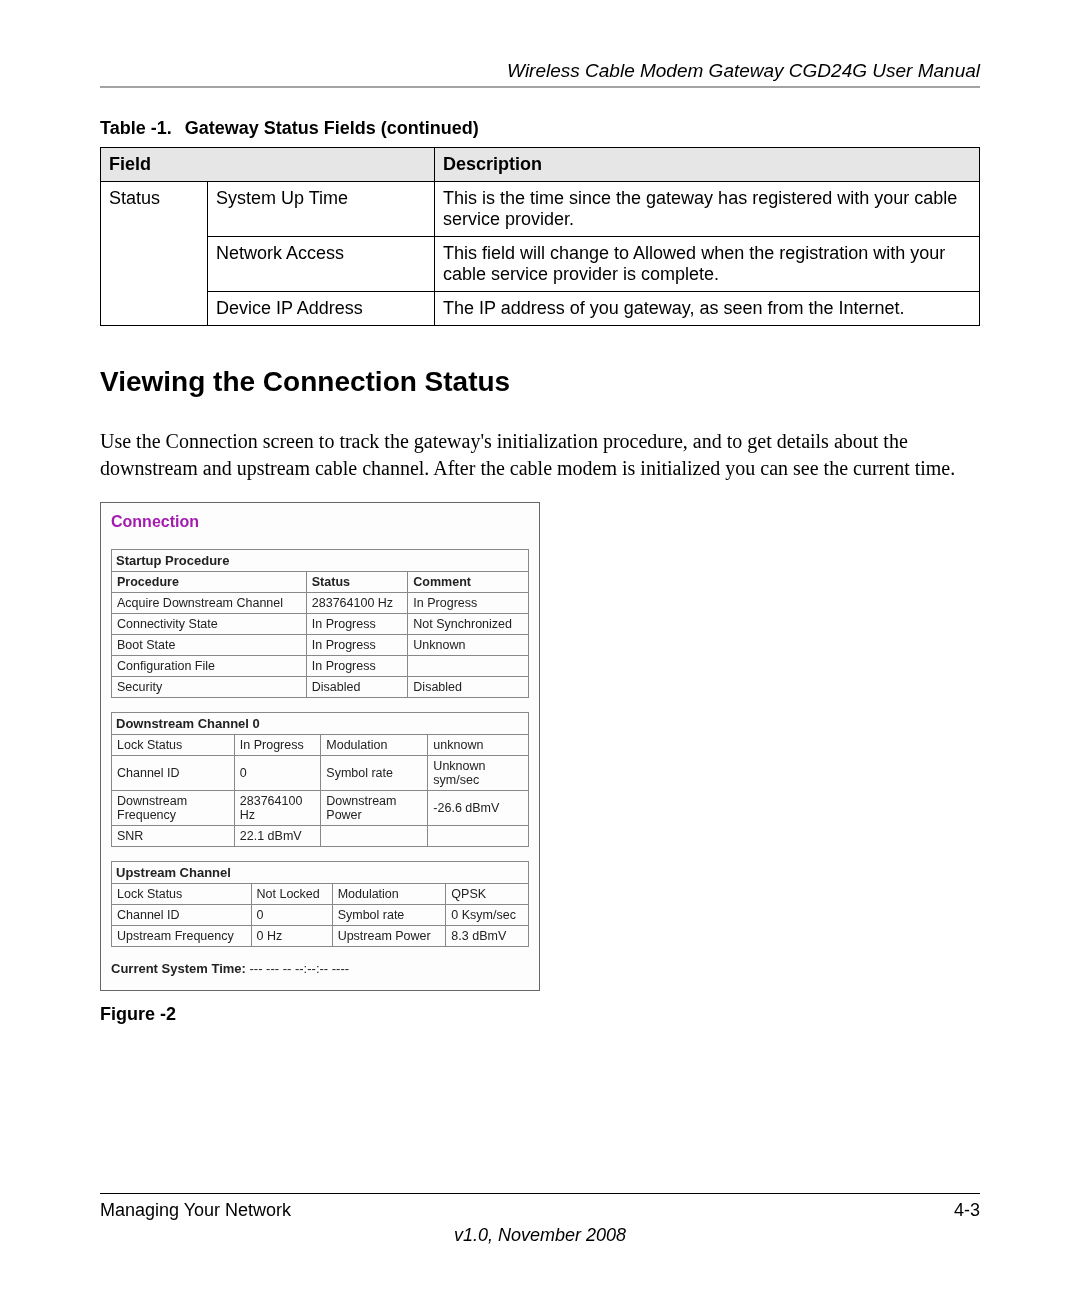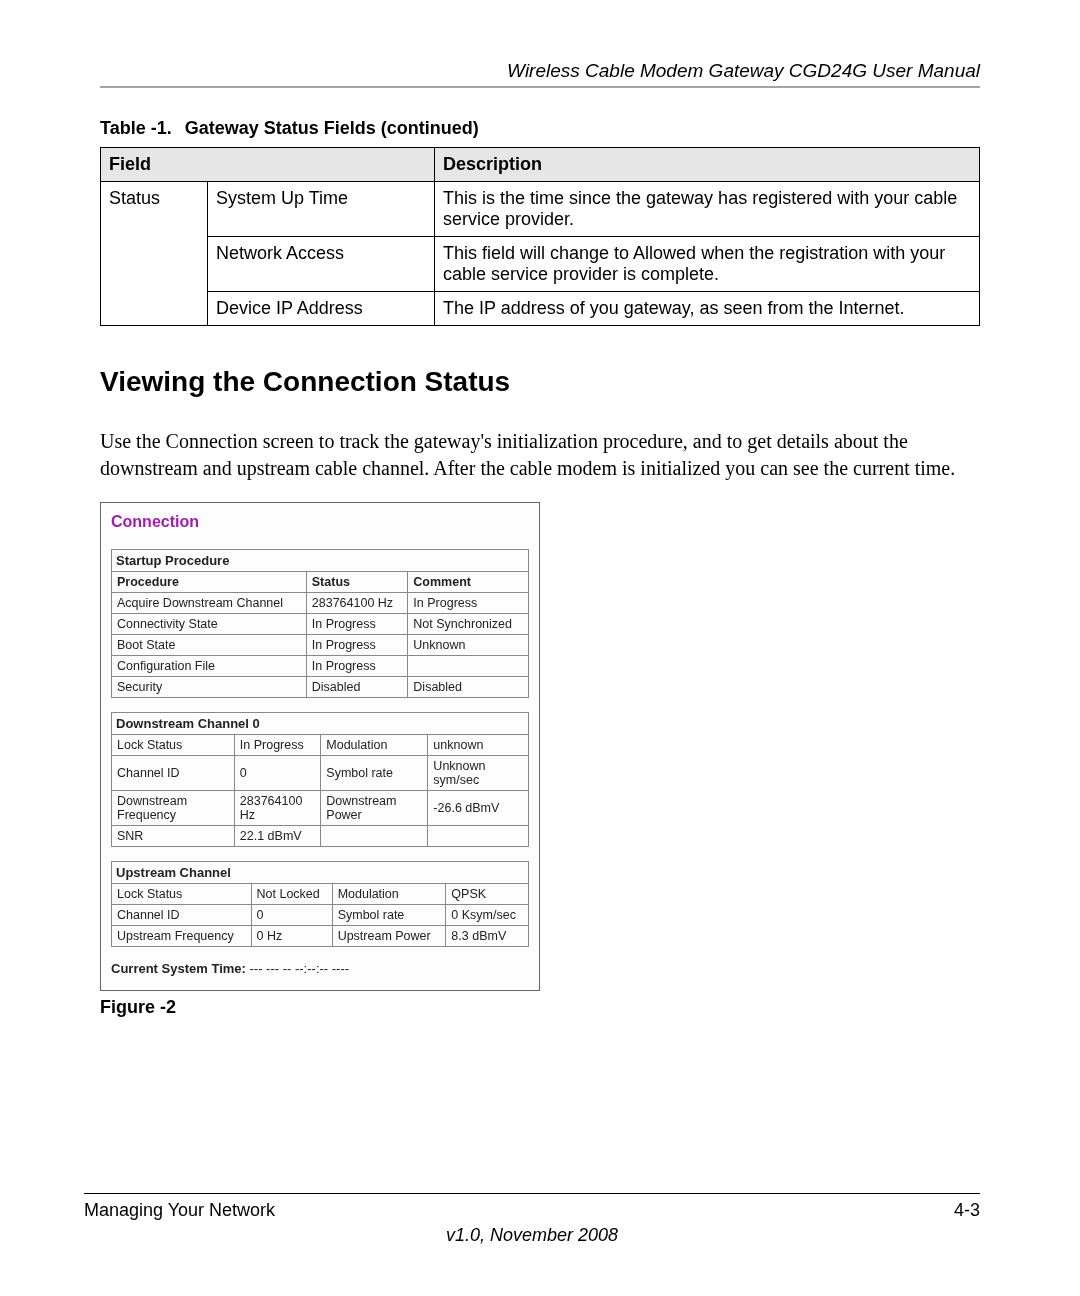--- a/index.html
+++ b/index.html
@@ -101,26 +101,26 @@
   }
   .shot th { font-weight: bold; }
   .shot .systime {
     font-size: 13px;
   }
   .shot .systime .lbl { font-weight: bold; }
 
   .fig-caption {
     font-weight: bold;
     font-size: 18px;
-    margin-top: 6px;
+    margin-top: 13px;
   }
 
   .footer {
     position: absolute;
-    left: 84px;
+    left: 100px;
     right: 100px;
     bottom: 50px;
   }
   .footer-line {
     border-top: 1.5px solid #000;
     padding-top: 6px;
     font-size: 18px;
     display: flex;
     justify-content: space-between;
   }

